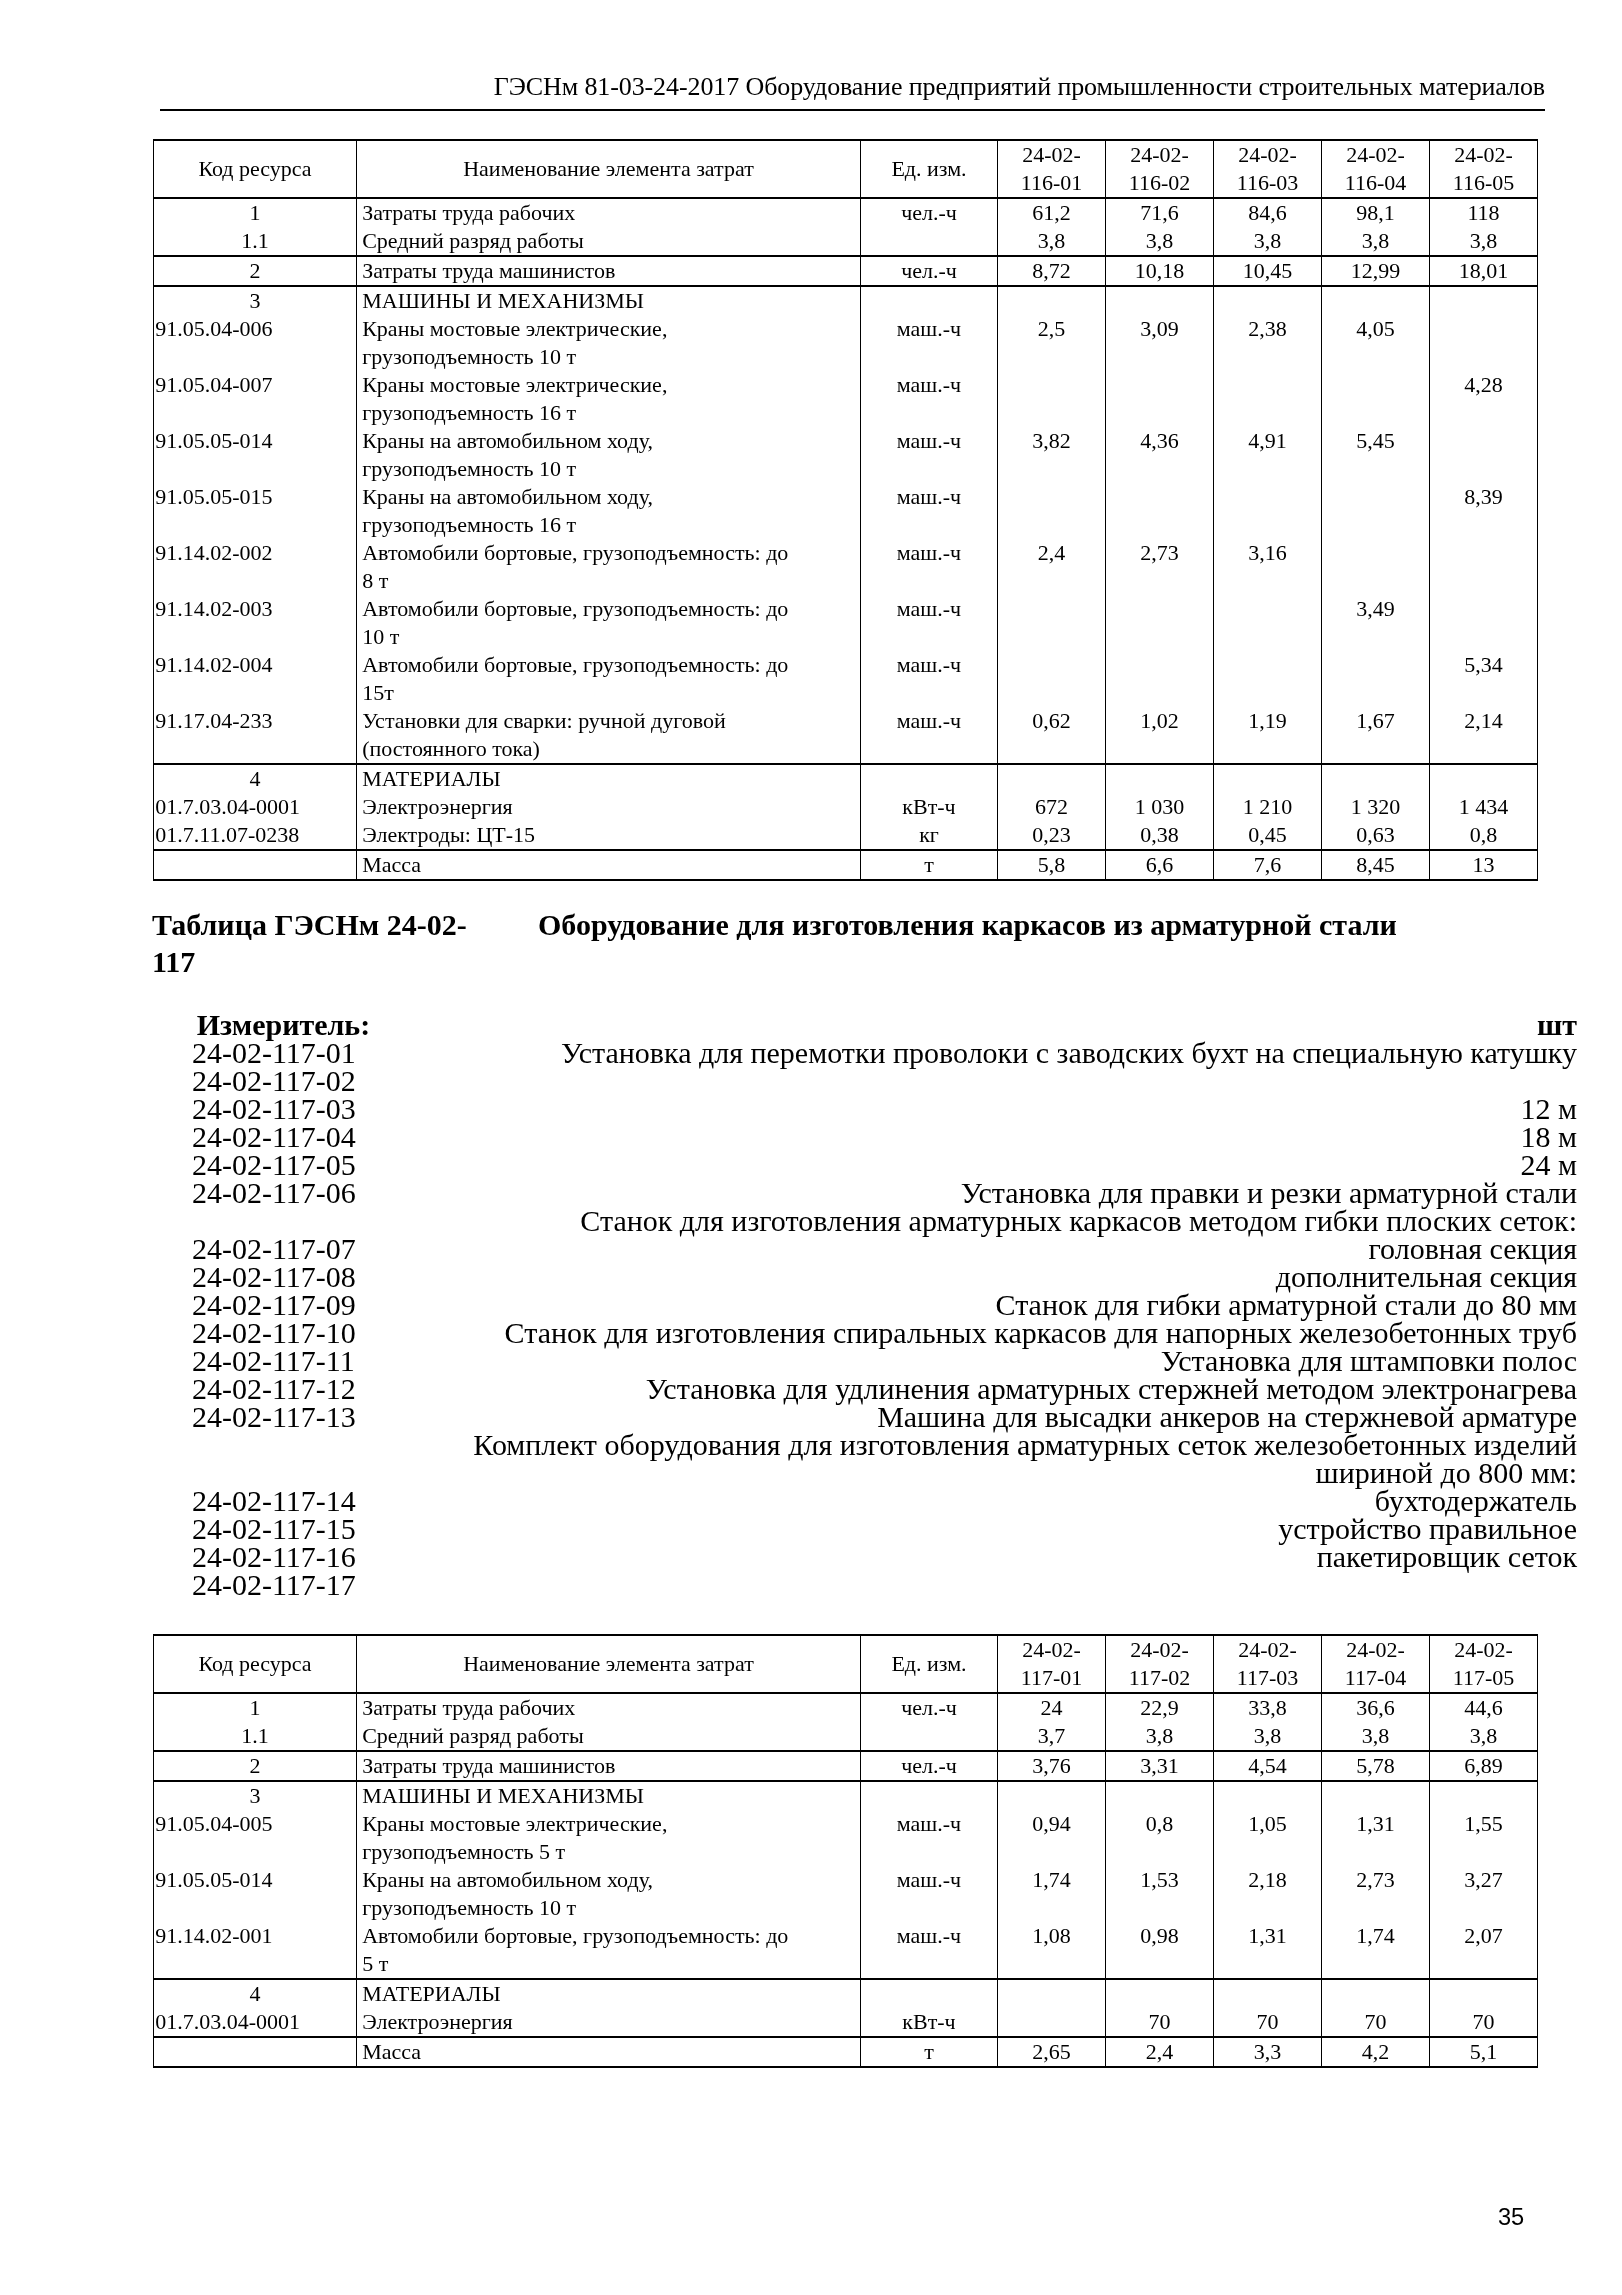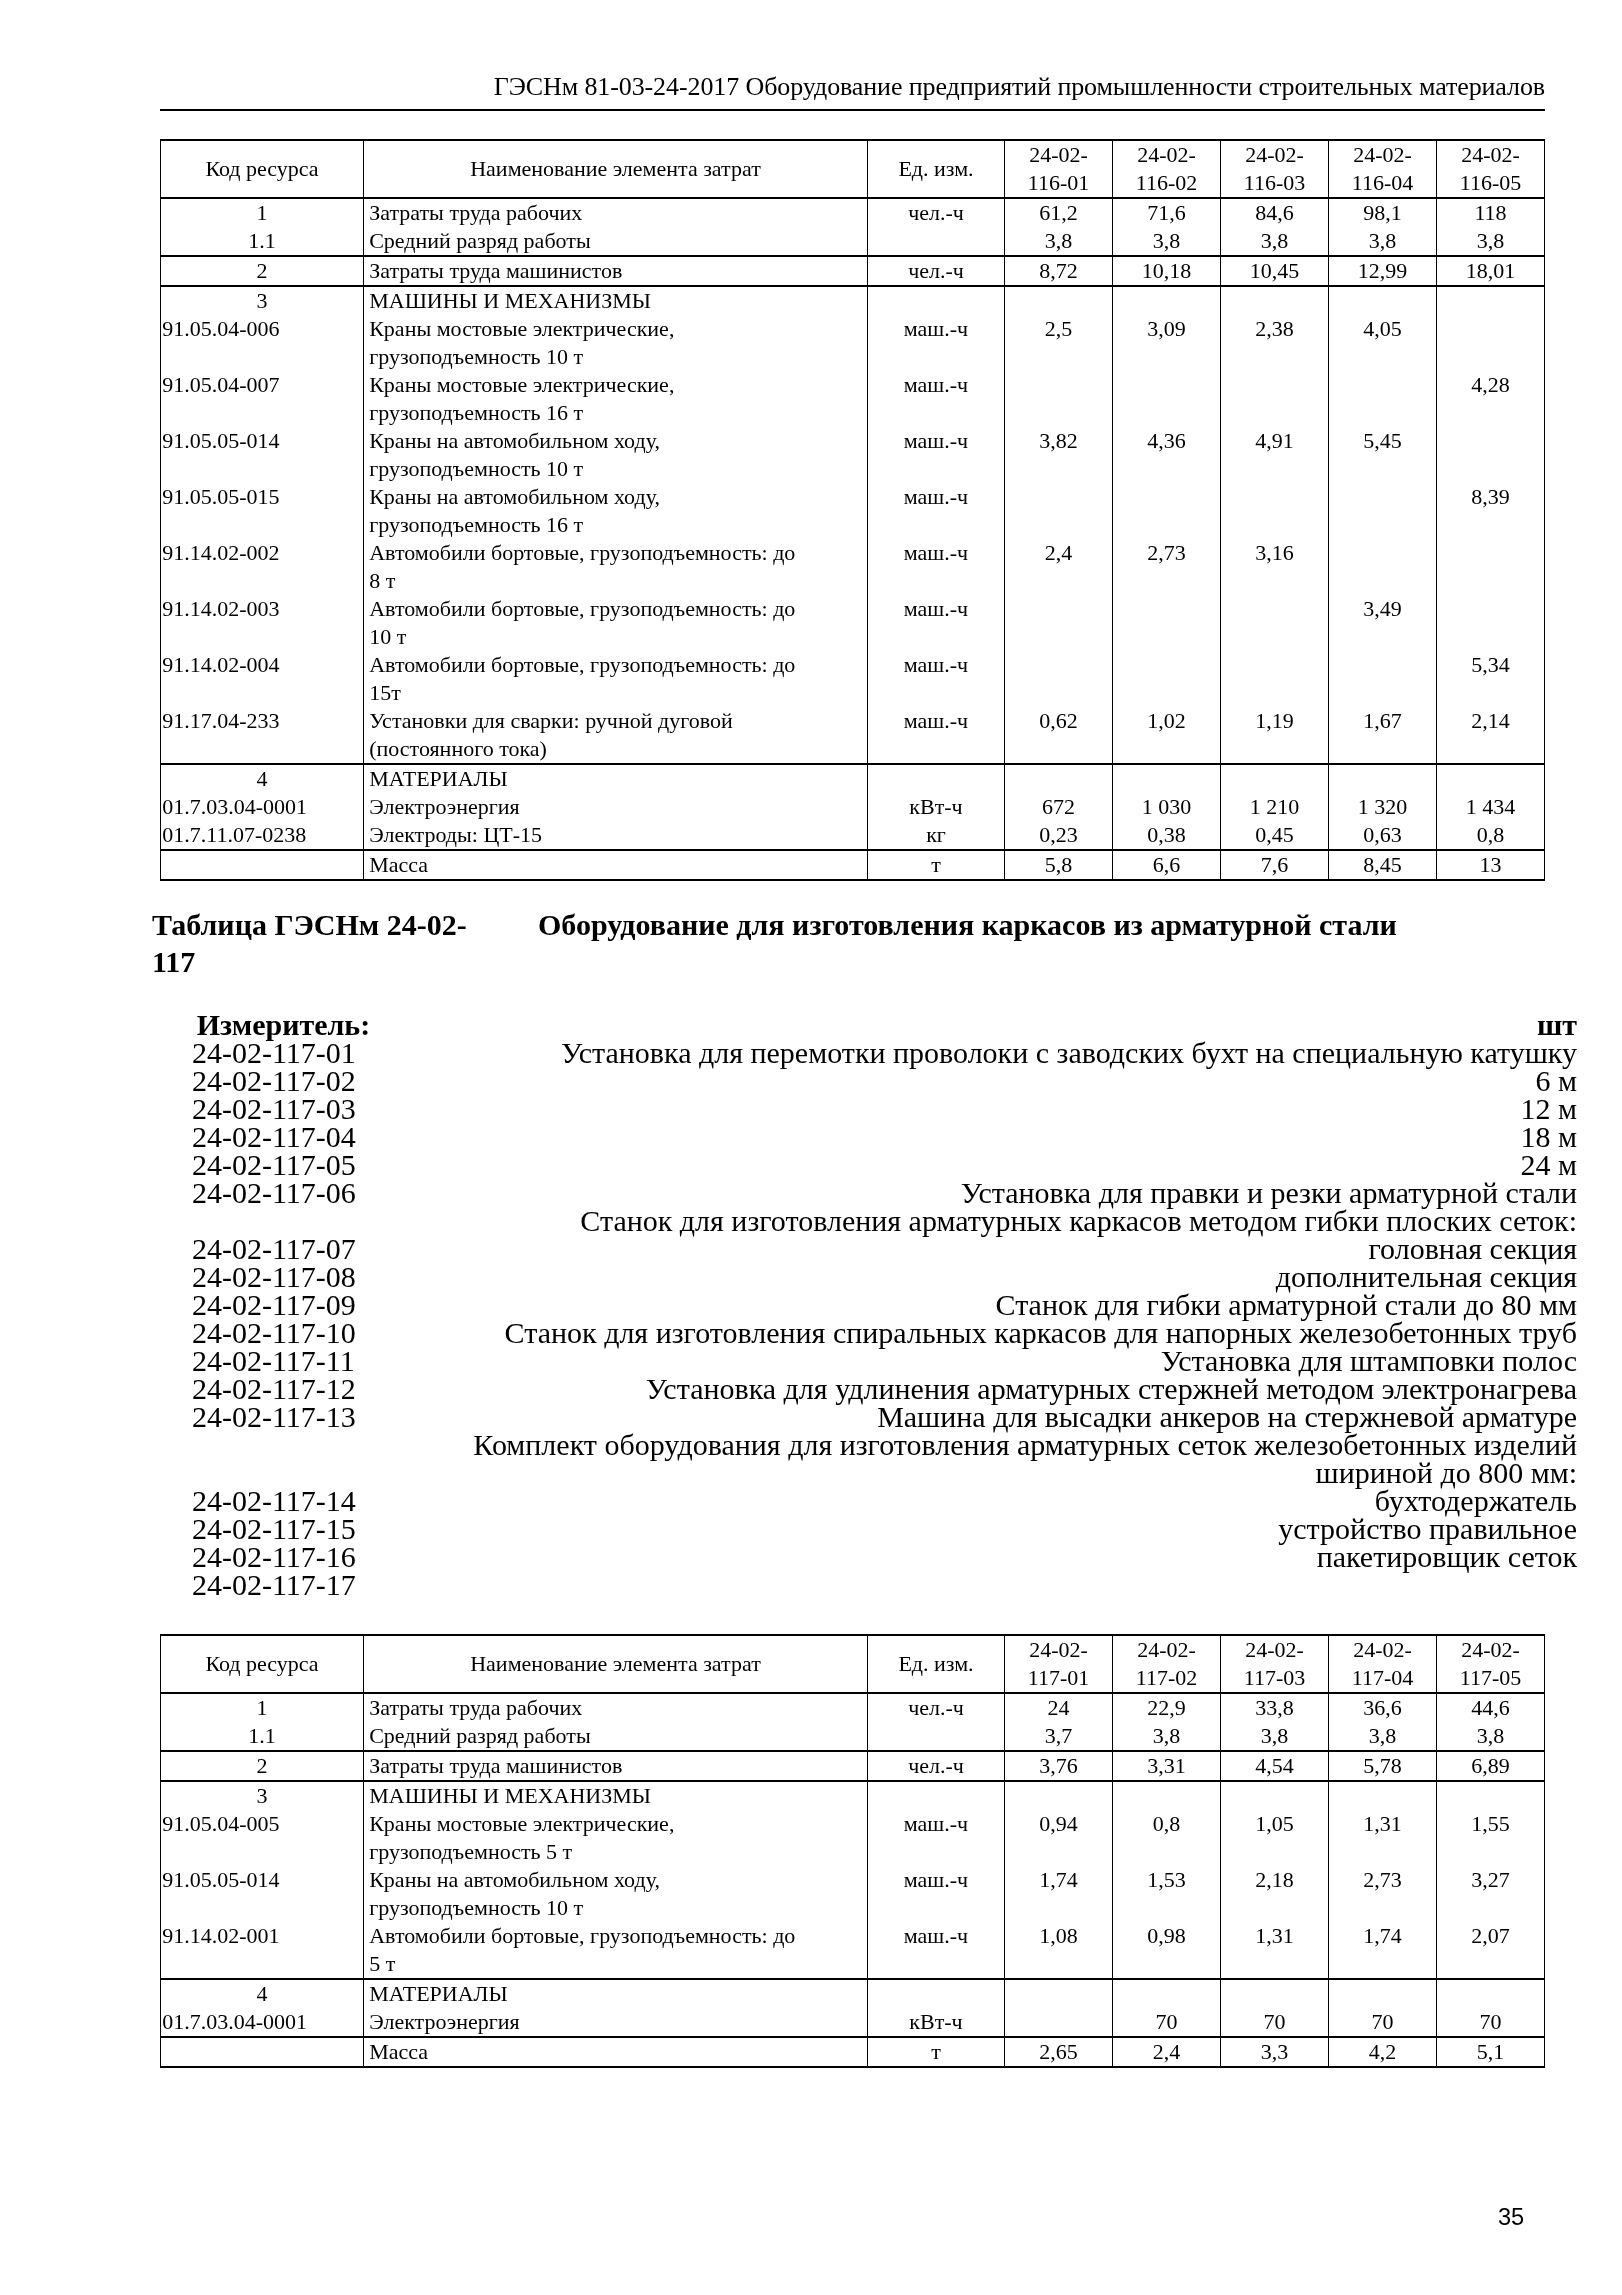--- a/index.html
+++ b/index.html
@@ -8,21 +8,21 @@
     font-family: "Liberation Serif", "DejaVu Serif", serif;
     color: #000;
   }
   .page-header {
     position: absolute; left: 160px; top: 71px; width: 1385px;
     font-size: 26px; line-height: 31px; text-align: right;
     border-bottom: 2.6px solid #000; padding-bottom: 7px;
     letter-spacing: -0.1px;
   }
   table.cost {
-    position: absolute; left: 160px; width: 1385px;
+    position: absolute; left: 153px; width: 1385px;
     border-collapse: collapse; table-layout: fixed;
     font-size: 22px; line-height: 28px;
   }
   table.cost col.c-code { width: 203px; }
   table.cost col.c-name { width: 504px; }
   table.cost col.c-unit { width: 137px; }
   table.cost col.c-val  { width: 108px; }
   table.cost th, table.cost td {
     border-left: 1.3px solid #000; border-right: 1.3px solid #000;
     padding: 0 5.2px; vertical-align: top; font-weight: normal;
@@ -273,21 +273,20 @@
   </div>
   <div class="row">
       <span class="k">24-02-117-01</span>
       <span class="v">Установка для перемотки проволоки с заводских бухт на специальную катушку</span>
     </div>
   <div class="row">
       <span class="k"></span>
     </div>
   <div class="row">
       <span class="k">24-02-117-02</span>
-      <span class="v indent">6 м</span>
     </div>
   <div class="row">
       <span class="k">24-02-117-03</span>
       <span class="v indent">12 м</span>
     </div>
   <div class="row">
       <span class="k">24-02-117-04</span>
       <span class="v indent">18 м</span>
     </div>
   <div class="row">

